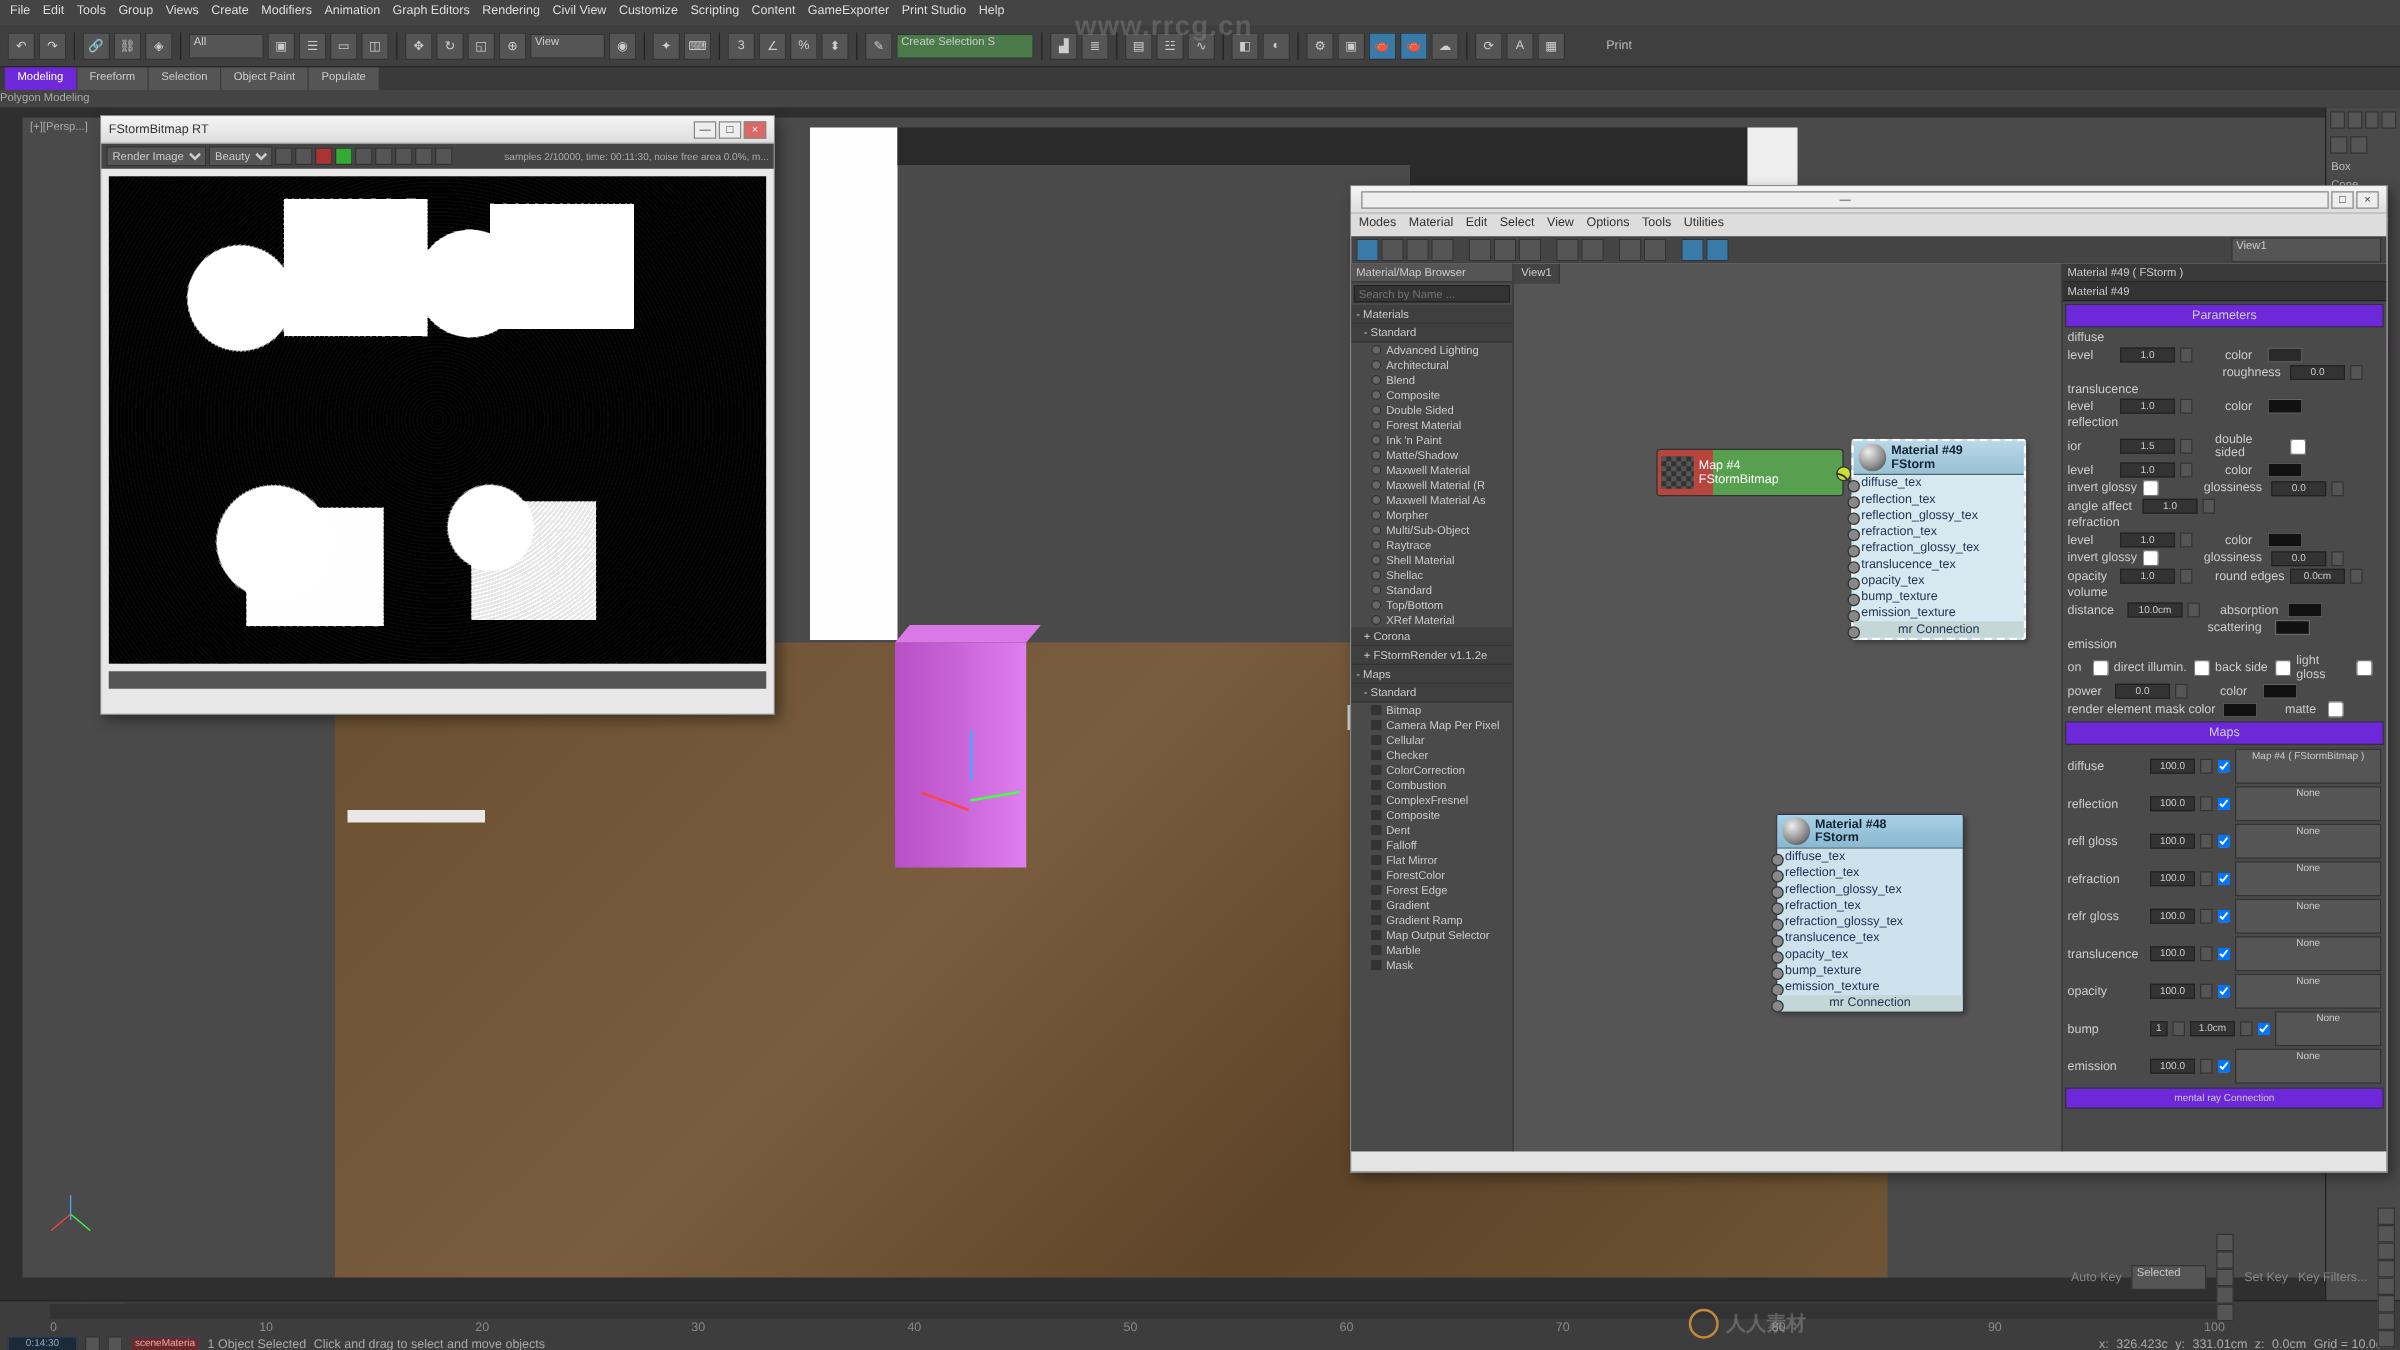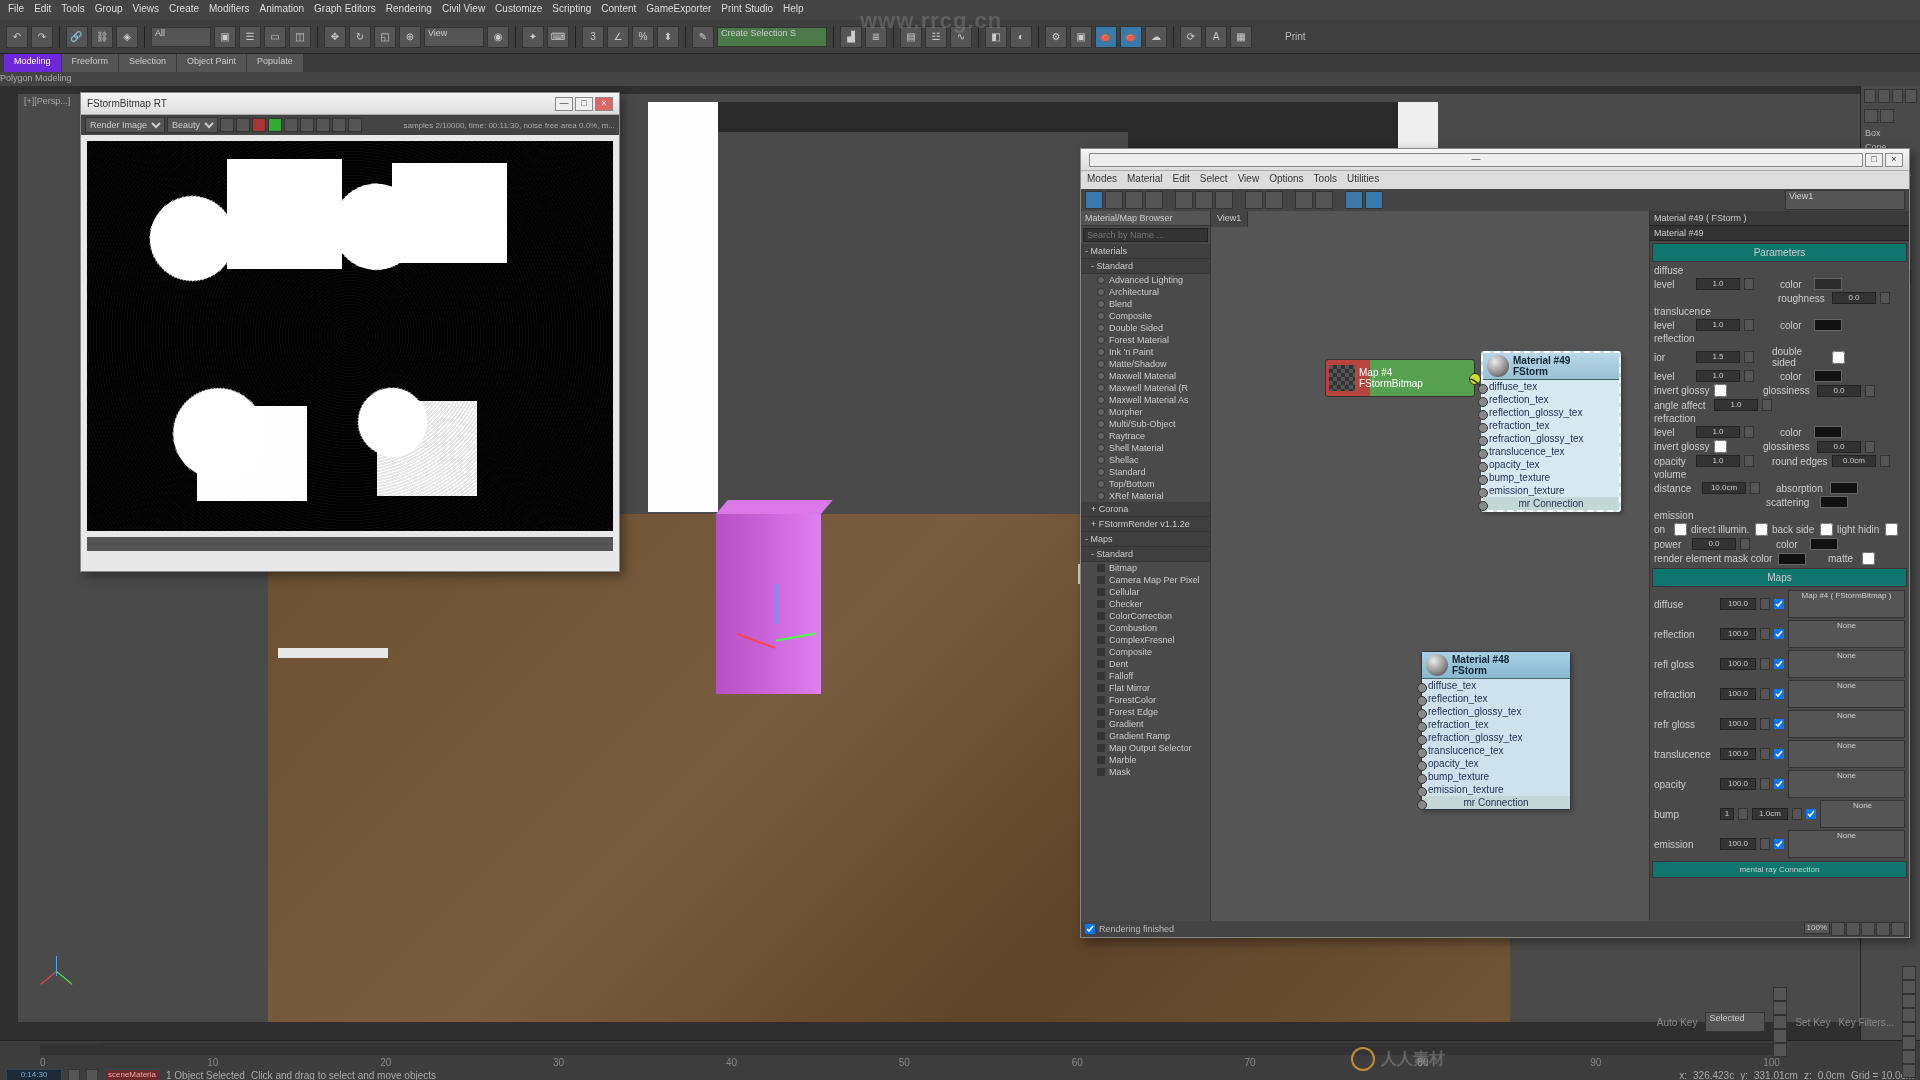--- a/index.html
+++ b/index.html
@@ -113,21 +113,21 @@
 
 
 .props { width:260px; background:#4a4a4a; border-left:1px solid #333; overflow-y:auto; font-size:9px; color:#ccc;}
 .phdr { background:#3a3a3a; padding:2px 4px; border-bottom:1px solid #222; font-size:9px;}
 .prow { display:flex; align-items:center; gap:4px; padding:1px 4px;}
 .prow label { width:62px; }
 .prow .sw { width:44px;height:12px;background:#333;border:1px solid #222;color:#ccc;font-size:8px;text-align:center;}
 .prow .spn{width:10px;height:12px;background:#555;border:1px solid #333;}
 .prow .swatch { width:28px;height:12px;background:#111;border:1px solid #666;}
 .prow .swatch.dg{background:#2a2a2a;}
-.psec { text-align:center; padding:3px; color:#ccc; background:#0f766e; border:1px solid #333; margin:2px;}
+.psec { text-align:center; padding:3px; color:#ccc; background:#6d28d9; border:1px solid #333; margin:2px;}
 .maps .prow label{width:62px;} .maps .prow .sw{width:36px;} 
 .maps .prow .mapslot{flex:1;height:28px;background:#555;border:1px solid #333;text-align:center;font-size:8px;}
 .maps .prow input[type=checkbox]{width:10px;height:10px;}
 
 
 .cmdpanel { position:absolute; right:0; top:86px; width:60px; bottom:40px; background:#4a4a4a; border-left:1px solid #222;}
 .cmdpanel .row { display:flex; padding:3px; gap:2px;}
 .cmdpanel .row .b{width:14px;height:14px;background:#555;border:1px solid #333;}
 .cmdpanel .lst{font-size:9px;color:#bbb;padding:2px 4px;}
 .cmdpanel .colorsw{width:40px;height:14px;background:#d85ed8;margin:4px auto;border:1px solid #333;}
@@ -601,21 +601,21 @@
       <div class="prow">
           <label>emission</label>
         </div>
       <div class="prow">
           <label style="width:16px">on</label>
           <input type="checkbox" style="">
           <label style="width:60px">direct illumin.</label>
           <input type="checkbox" style="">
           <label style="width:44px">back side</label>
           <input type="checkbox" style="">
-          <label style="width:44px">light hidin</label>
+          <label style="width:44px">light gloss</label>
           <input type="checkbox" style="">
         </div>
       <div class="prow">
           <label style="width:34px">power</label>
           <div class="sw">0.0</div>
           <div class="spn"></div>
           <span style="width:18px"></span>
           <label style="width:30px">color</label>
           <div class="swatch"></div>
         </div>
@@ -689,32 +689,20 @@
           </div>
           <div class="prow">
             <label>emission</label>
             <div class="sw">100.0</div>
             <div class="spn"></div>
             <input type="checkbox" checked="" style="">
             <div class="mapslot">None</div>
           </div>
         </div>
       <div class="psec" style="font-size:8px">mental ray Connection</div>
-    </div>
-  </div>
-  <div class="slate-foot">
-    <input type="checkbox" class="chk" checked="" style="">
-    <span class="txt">Rendering finished</span>
-    <div class="tool">
-      <div class="dd">100%</div>
-      <div class="b"></div>
-      <div class="b"></div>
-      <div class="b"></div>
-      <div class="b"></div>
-      <div class="b"></div>
     </div>
   </div>
 </div>
 
 <div class="timeline">
   <div class="tframe">0 / 100</div>
   <div class="tl-slider"></div>
   <div class="tl-marks" id="tlmarks">
       <span>0</span>
       <span>10</span>

